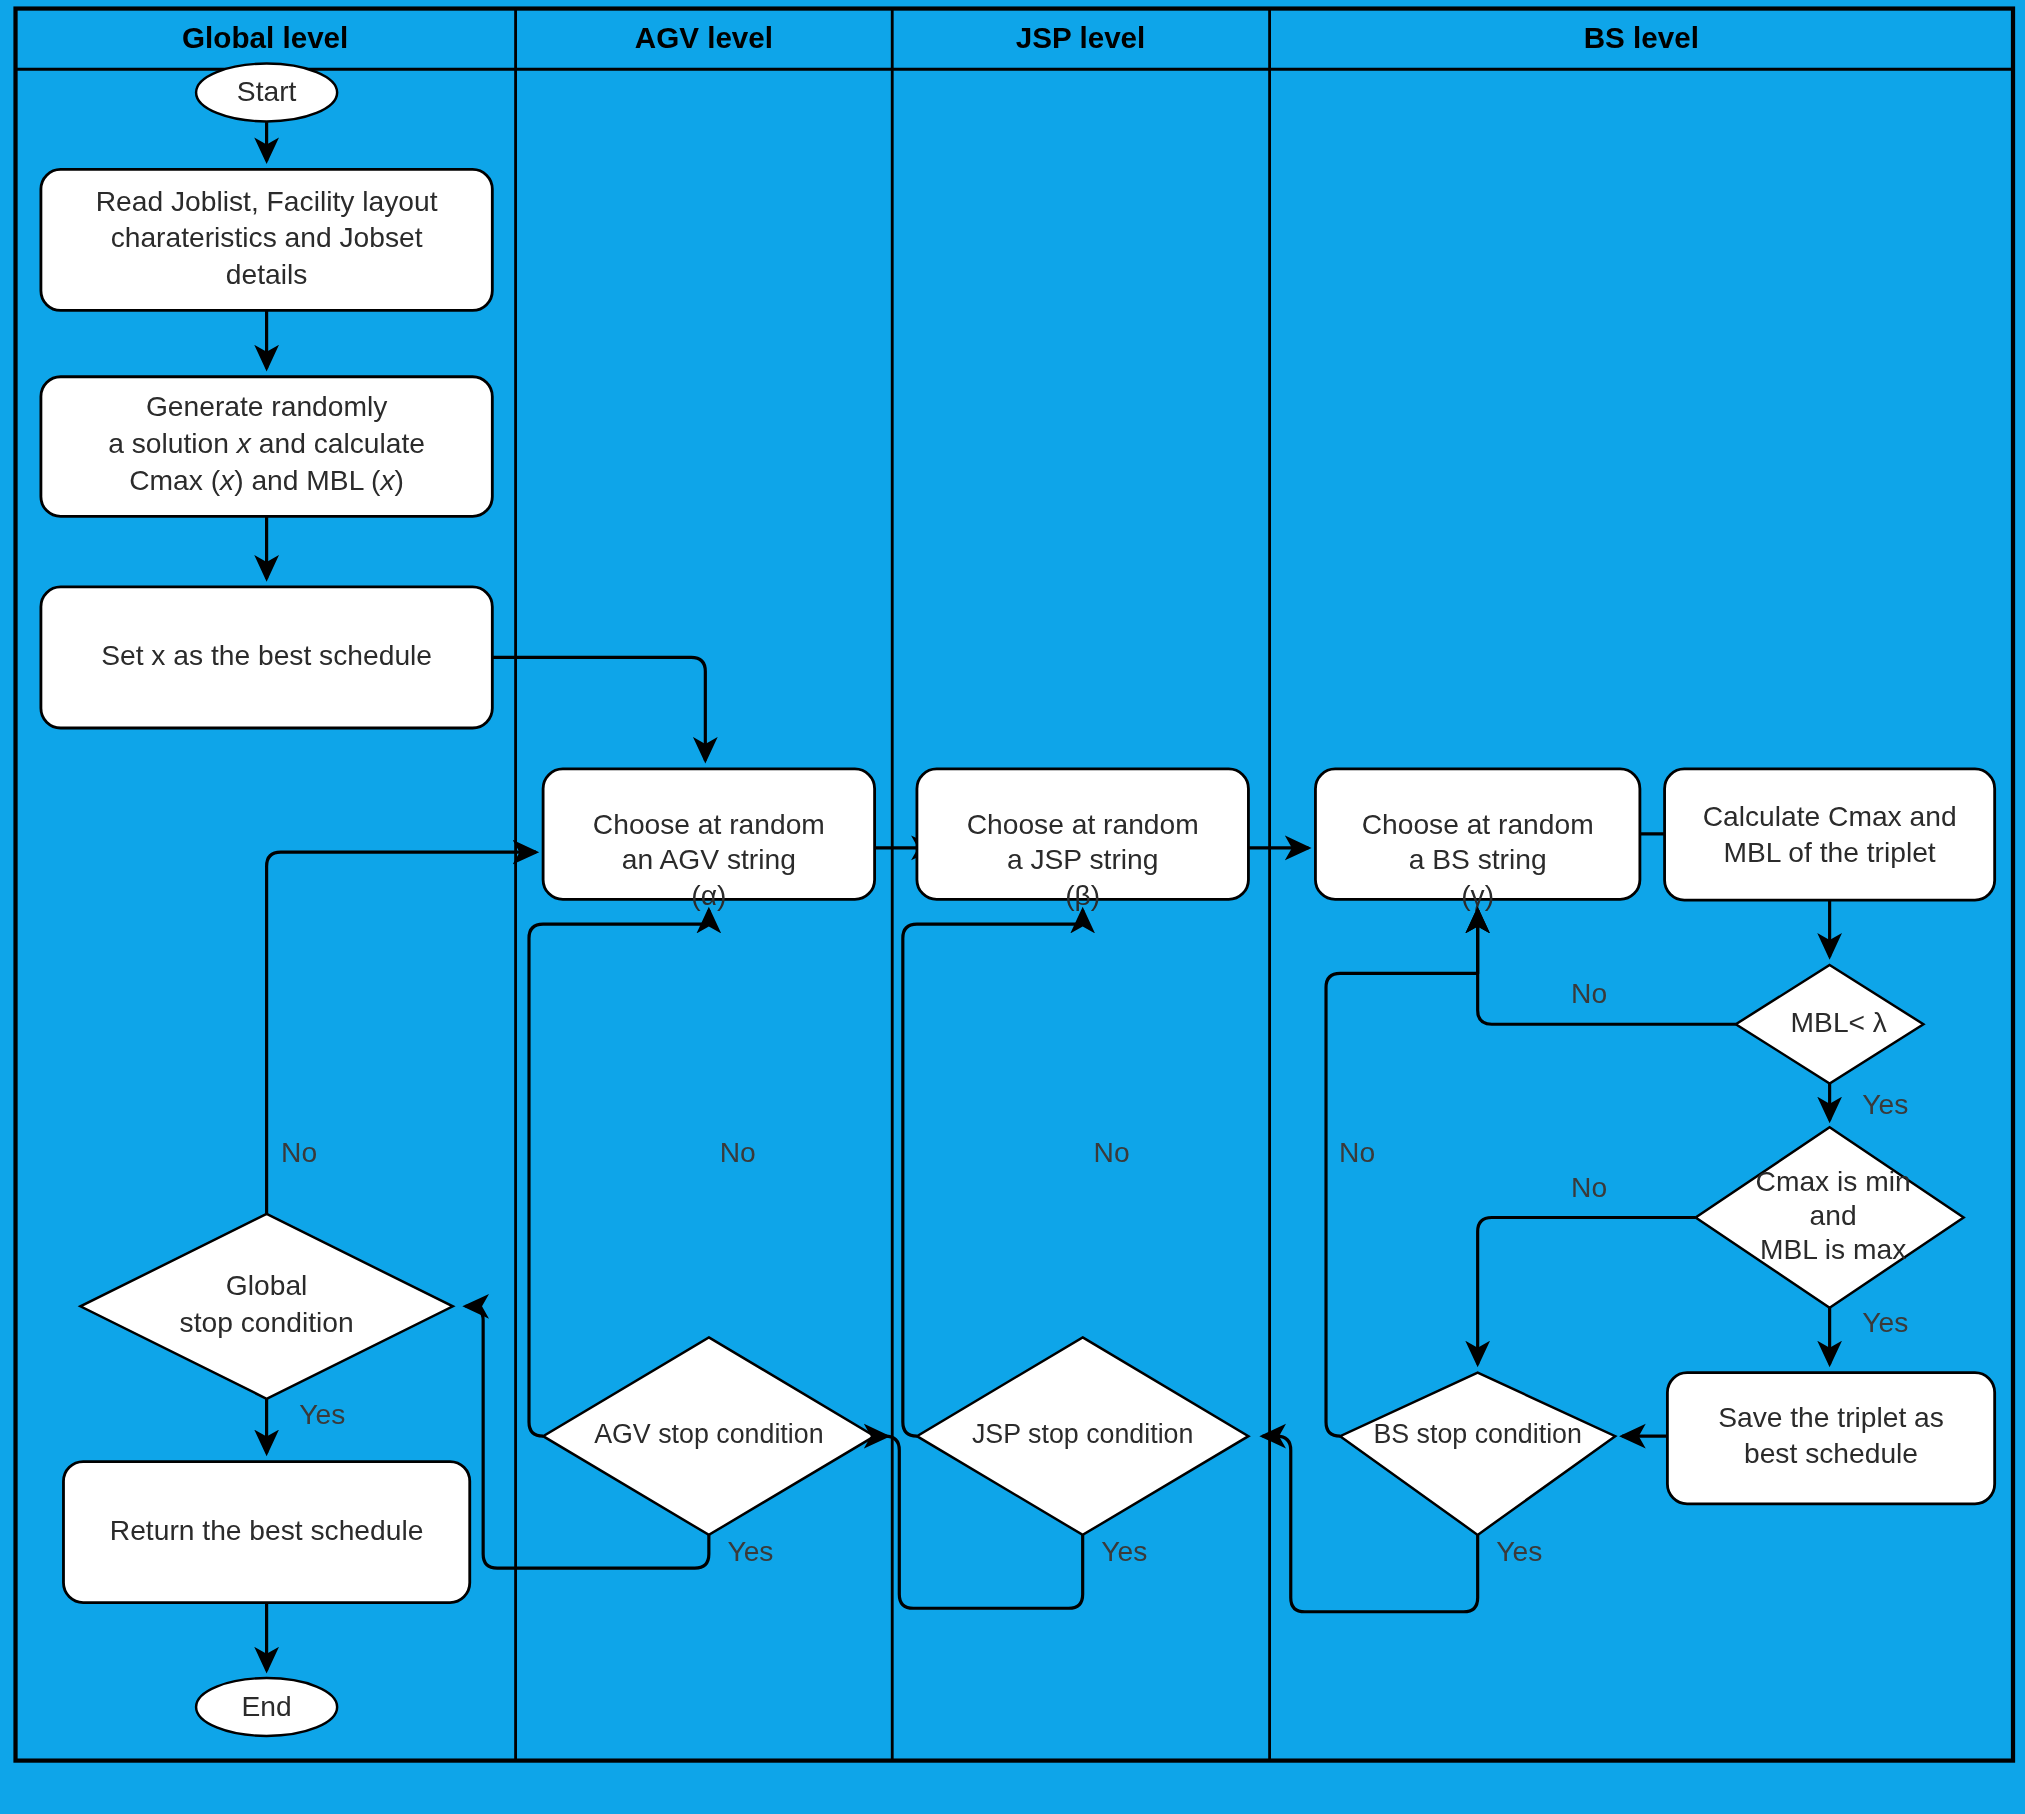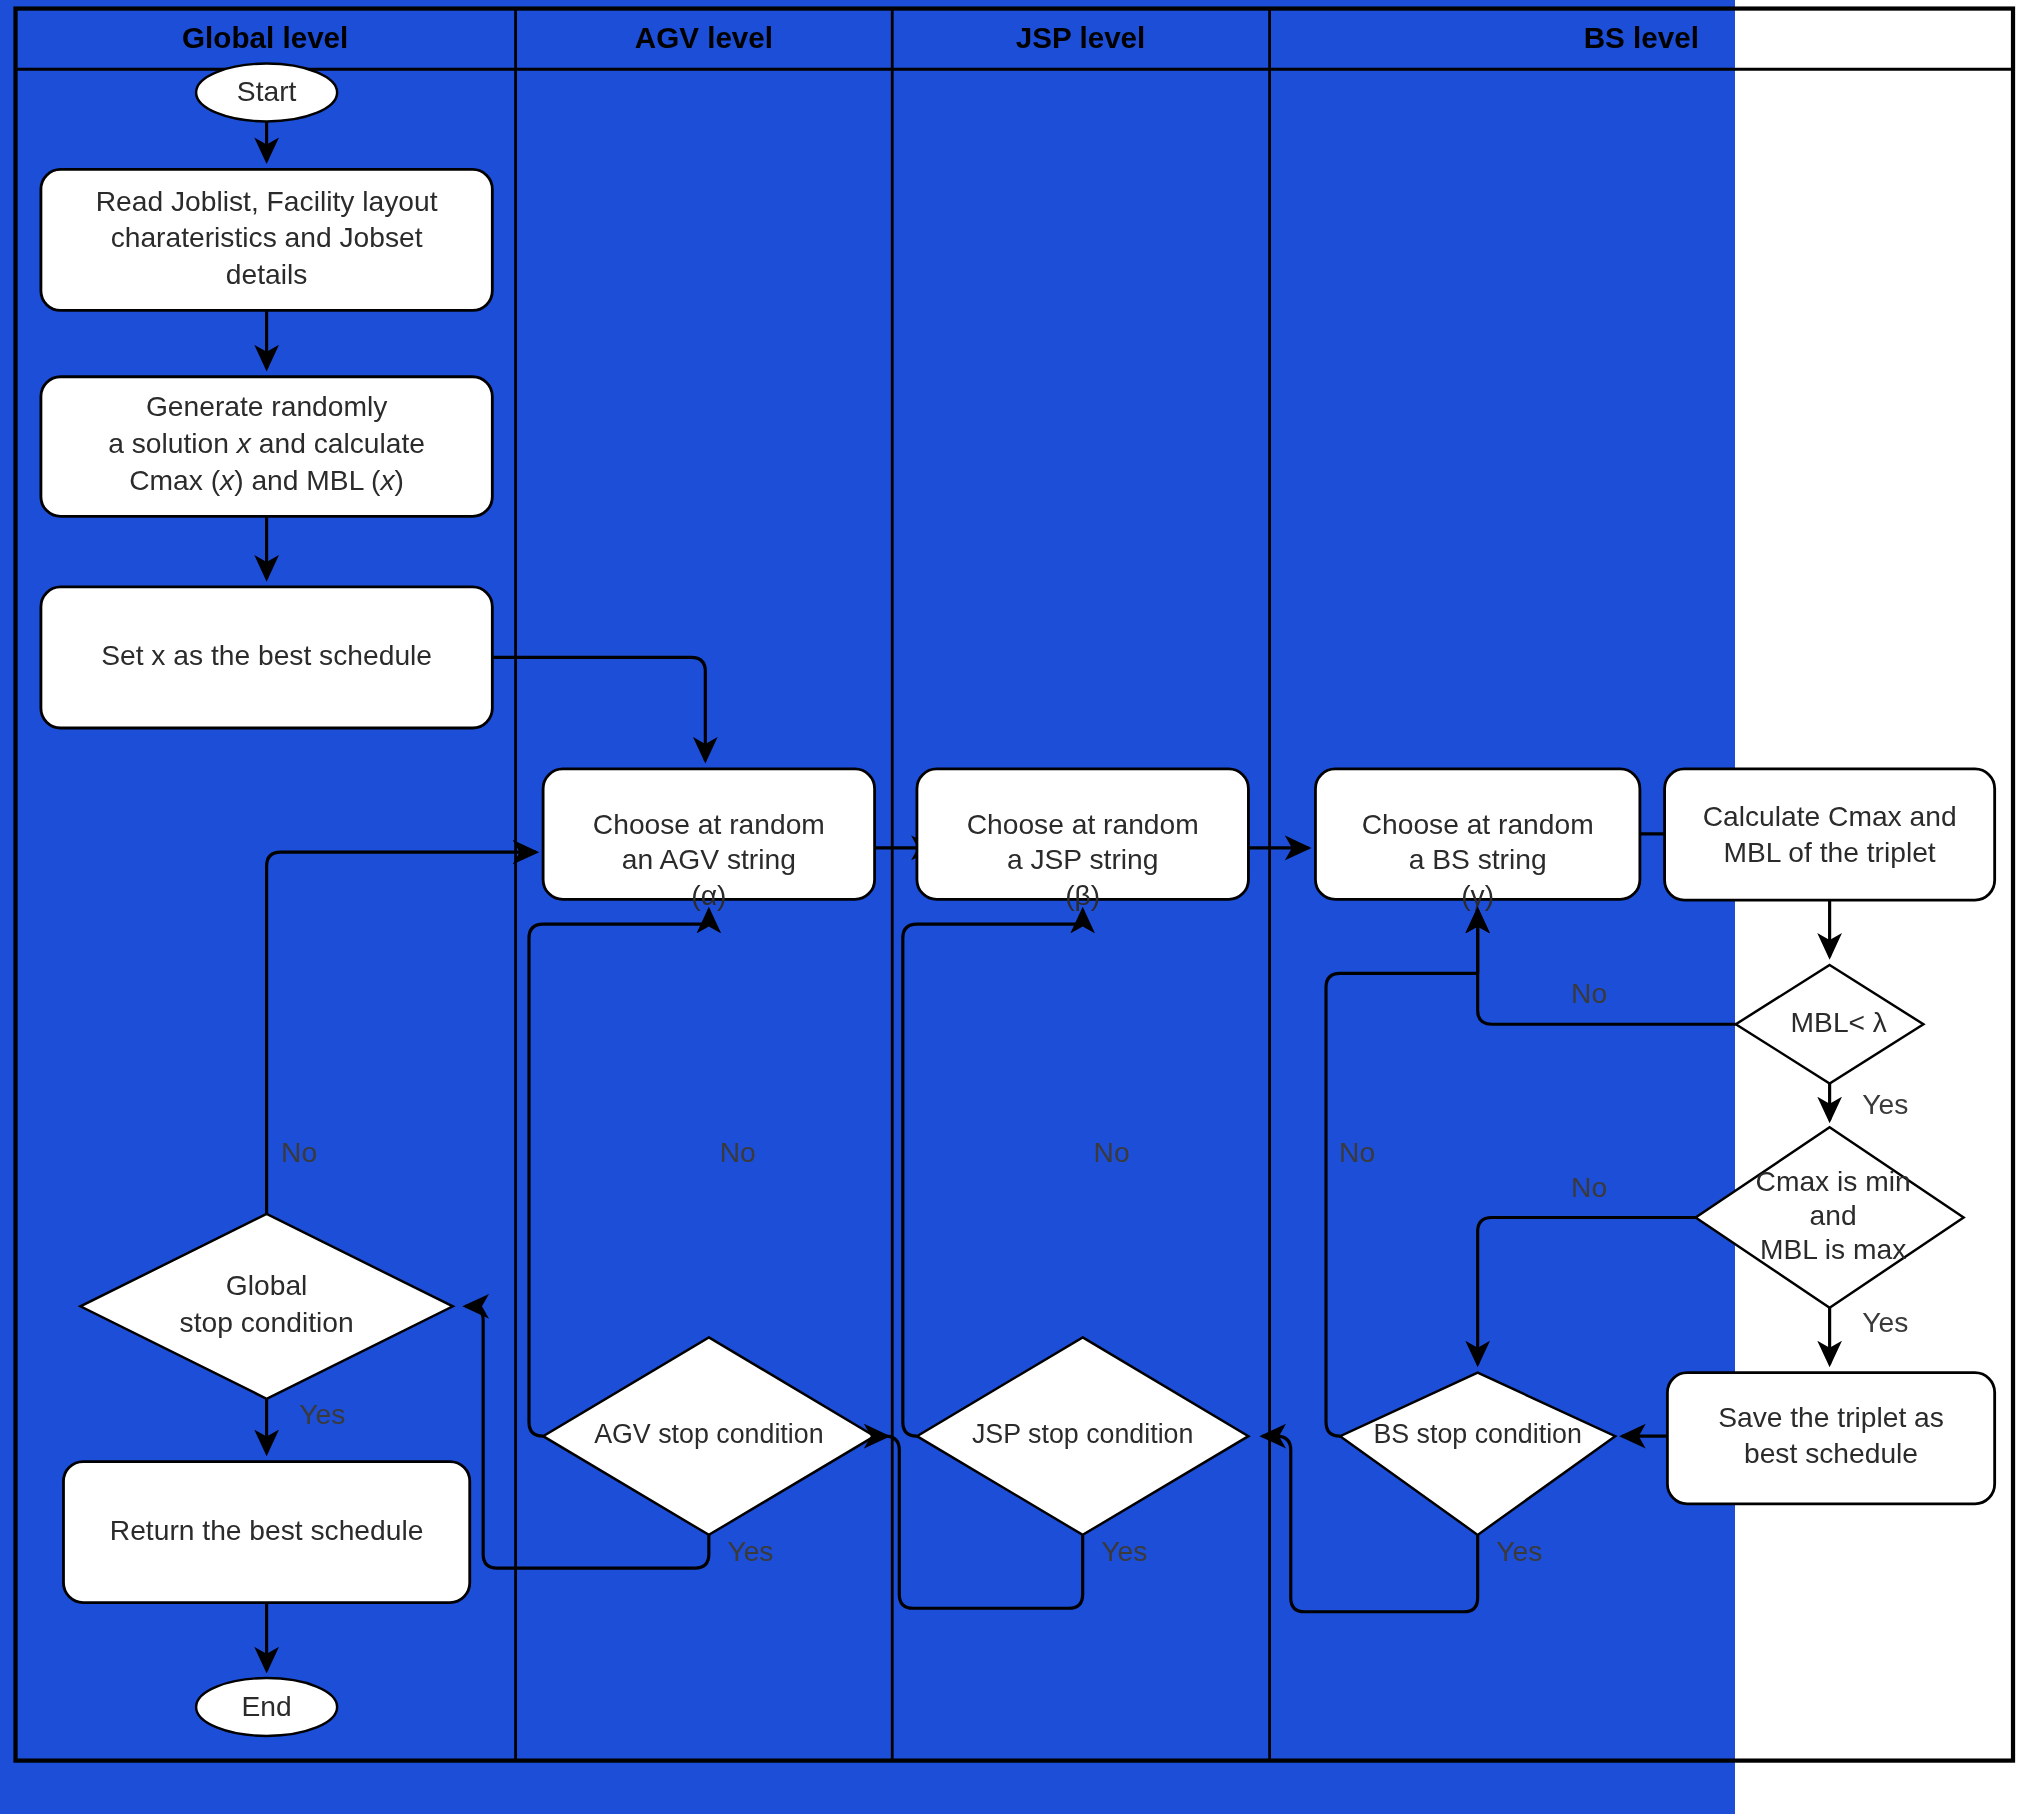--- a/index.html
+++ b/index.html
@@ -1,17 +1,17 @@
 <!DOCTYPE html>
 <html style="font-size:11.3px"><head>
 <meta charset="utf-8">
 <style>
   html,body{margin:0;padding:0;background:#fff;}
   body{font-family:"Liberation Sans","DejaVu Sans",sans-serif;}
-  #stage{position:relative;width:1735px;height:1815px;background:#1d4ed8;}
+  #stage{position:relative;width:2025px;height:1815px;background:#0ea5e9;}
   svg{display:block;}
   .shape{fill:#fff;stroke:#000;stroke-width:4;}
   .shape-thin{fill:#fff;stroke:#000;stroke-width:3.5;}
   .lane{fill:none;stroke:#000;stroke-width:4;}
   .frame{fill:none;stroke:#000;stroke-width:6;}
   .conn{fill:none;stroke:#000;stroke-width:4.5;stroke-linejoin:round;stroke-linecap:butt;}
   .txt{font-family:"Liberation Sans","DejaVu Sans",sans-serif;fill:#2b2b2b;font-size:40px;text-anchor:middle;dominant-baseline:middle;}
   .txt-sm{font-size:38px;}
   .hdr{font-family:"Liberation Sans","DejaVu Sans",sans-serif;fill:#000;font-size:42px;font-weight:bold;text-anchor:middle;dominant-baseline:middle;}
   .lbl{font-family:"Liberation Sans","DejaVu Sans",sans-serif;fill:#3a3a3a;font-size:40px;text-anchor:middle;dominant-baseline:middle;}

